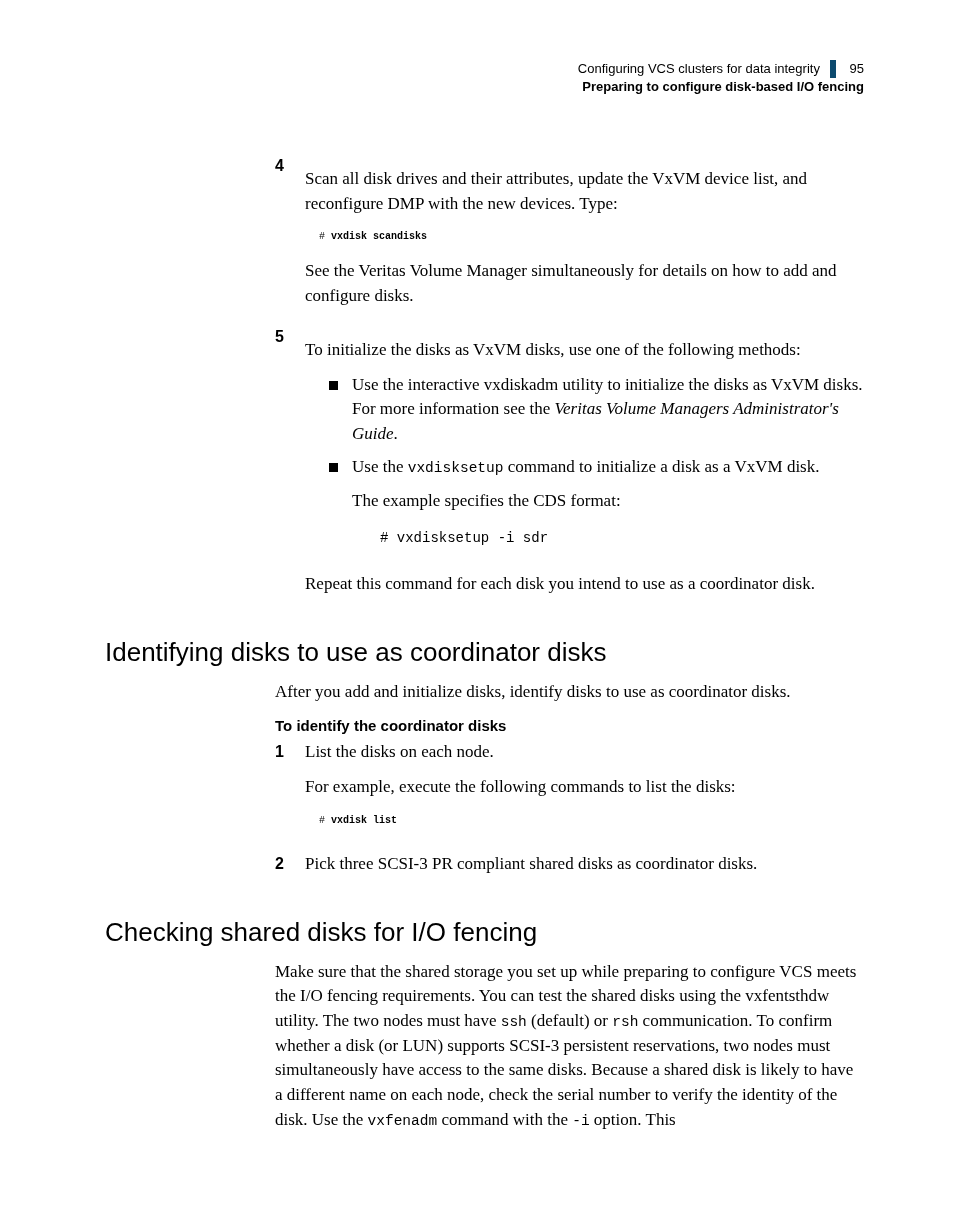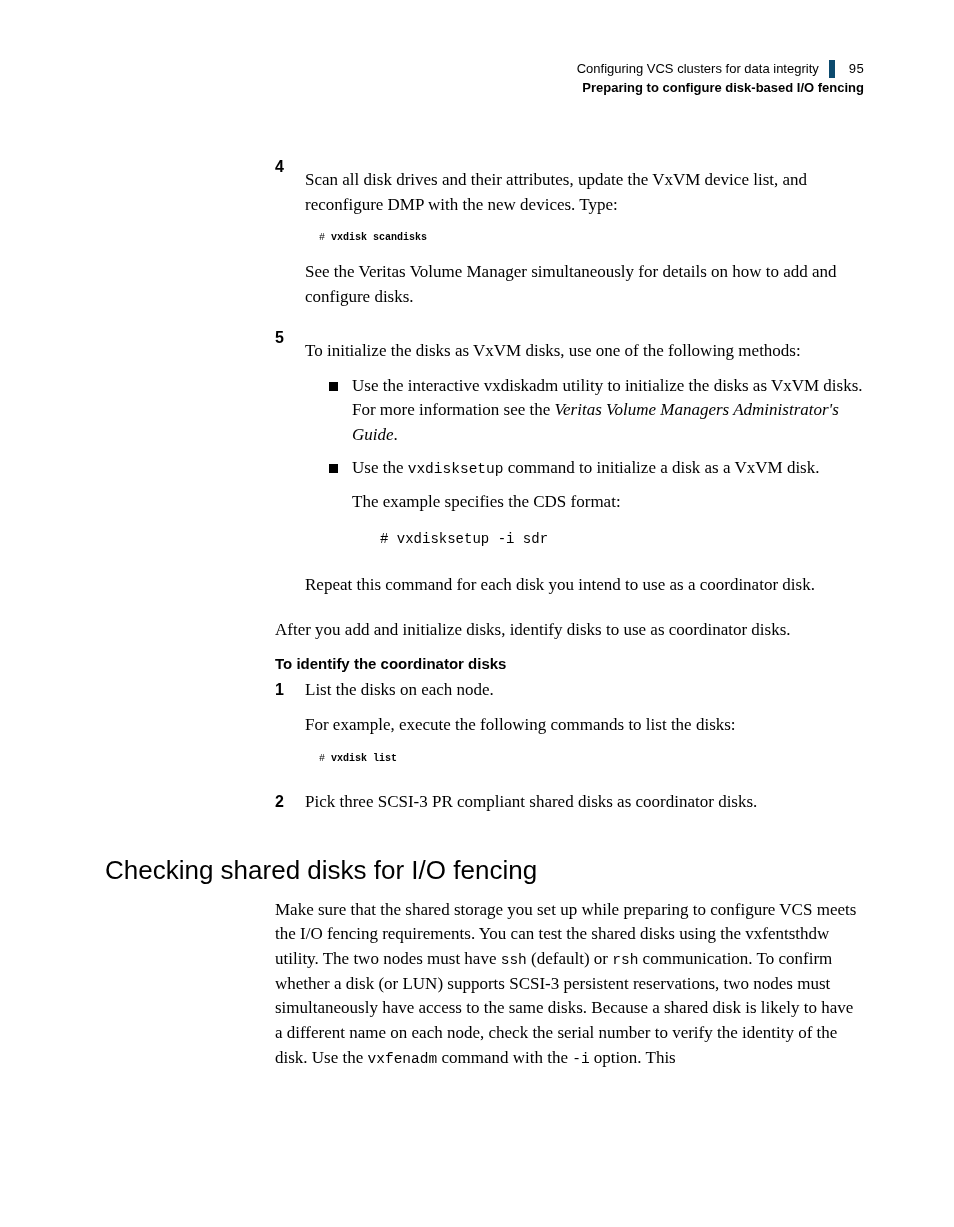--- a/index.html
+++ b/index.html
@@ -22,21 +22,20 @@
     margin-bottom: 62px;
   }
   .header-top {
     display: inline-block;
     border-right: 6px solid #0c4a6e;
     padding-right: 10px;
   }
   .header-pagenum {
     display: inline-block;
     padding-left: 10px;
-    font-family: Liberation Mono, monospace;
   }
   .header-sub {
     font-weight: bold;
   }
   .content {
     margin-left: 170px;
   }
   .step {
     display: flex;
     margin-bottom: 10px;
@@ -152,20 +151,21 @@
             <div class="nested-code"><span class="prompt"># </span><span class="cmd">vxdisksetup -i sdr</span></div>
           </div>
         </div>
 
         <div class="para">Repeat this command for each disk you intend to use as a coordinator disk.</div>
       </div>
     </div>
 
   </div>
 
+  <h2 class="section">Identifying disks to use as coordinator disks</h2>
 
   <div class="after-h2">
     <div class="para">After you add and initialize disks, identify disks to use as coordinator disks.</div>
     <div class="subhead">To identify the coordinator disks</div>
 
     <div class="step">
       <div class="step-num">1</div>
       <div class="step-body">
         <div class="para" style="margin-top:0">List the disks on each node.</div>
         <div class="para">For example, execute the following commands to list the disks:</div>

